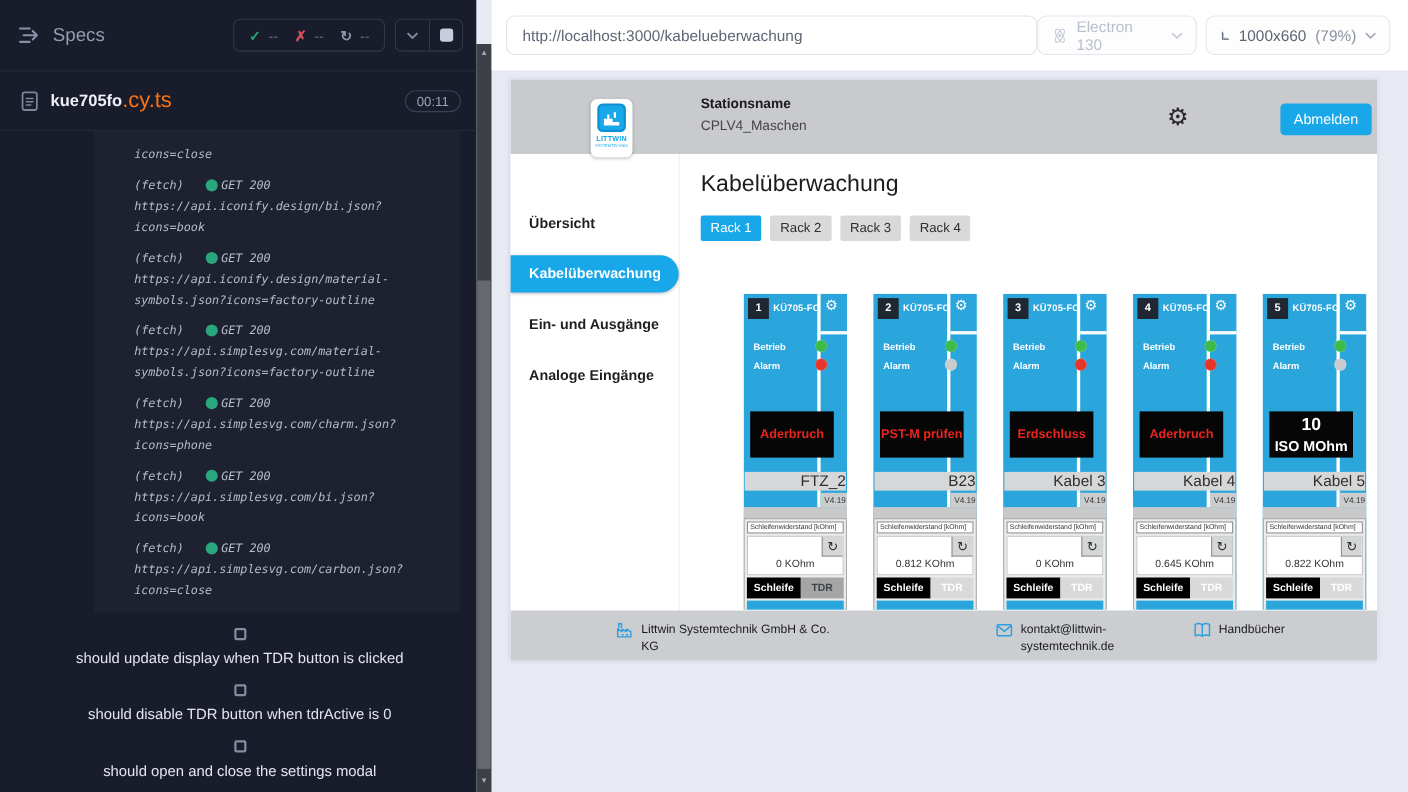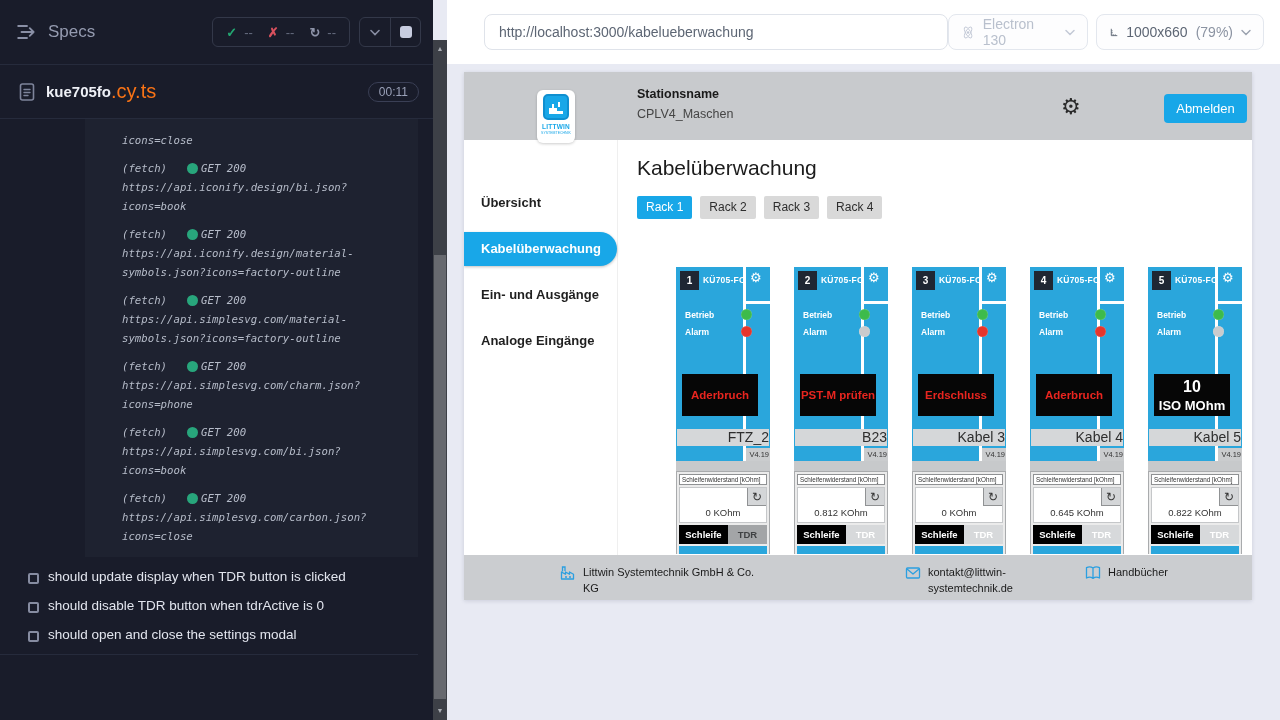--- a/index.html
+++ b/index.html
@@ -29,35 +29,35 @@
   .timer-pill { border:1px solid #3a3f55; border-radius:13px; padding:2px 10px; font-size:12px; color:#9aa1b8; }
 
   .log-box { position:absolute; left:85px; top:119px; width:333px; height:438px; background:#1e2230;
              padding:12px 18px 12px 37px; font-family:"DejaVu Sans Mono",monospace; font-style:italic;
              font-size:10.7px; line-height:19px; color:#b6bcc9; overflow:hidden; }
   .log-entry { margin-bottom:9px; }
   .log-head { display:flex; align-items:center; }
   .log-tag { margin-right:20px; }
   .log-dot { width:11px; height:11px; border-radius:50%; background:#28a67c; margin-right:3px; flex:0 0 auto; }
   .tests { position:absolute; left:0; top:562px; width:418px; }
-  .test-item { display:flex; align-items:flex-end; gap:9px; padding:7px 10px 7px 28px; font-size:13.5px; color:#e2e5ee; }
+  .test-item { display:flex; align-items:center; gap:9px; padding:7px 10px 7px 28px; font-size:13.5px; color:#e2e5ee;flex-direction:column; }
   .test-box-icon { width:11px; height:11px; border:2px solid #868ca1; border-radius:2px; margin-top:2px; flex:0 0 auto; }
   .tests-divider { border-top:1px solid #262b3c; margin-top:5px; }
 
   
   .r-scroll { position:absolute; left:433px; top:40px; width:14px; height:680px; background:#3d4047; }
   .r-scroll .arr { position:absolute; left:0; width:14px; height:14px; color:#a9acb2; font-size:7px; text-align:center; line-height:14px; }
   .arr-up { top:2px; } .arr-dn { bottom:2px; }
   .r-thumb { position:absolute; left:1px; top:215px; width:12px; height:444px; background:#67696f; }
 
   
   .stage { position:absolute; left:447px; top:0; width:833px; height:720px; background:#e8eaf3; }
   .toolbar { height:64px; background:#fff; display:flex; align-items:center; padding:0 16px 0 13px; }
   .url-input { width:500px; height:36px; border:1px solid #dfe3ea; border-radius:8px; padding:0 14px;
-               font-size:14px; color:#5d6674; font-family:"Liberation Sans",sans-serif; background:#fff; outline:none;margin-left:24px; }
+               font-size:14px; color:#5d6674; font-family:"Liberation Sans",sans-serif; background:#fff; outline:none; }
   .tb-spacer { flex:1; }
   .select-box { height:36px; border:1px solid #e3e7ee; border-radius:8px; display:flex; align-items:center;
                 gap:8px; padding:0 12px; background:#fdfdfe; }
   .browser-select { width:150px; color:#b9c0cd; font-size:14px; margin-right:8px; justify-content:center; }
   .viewport-select { width:168px; color:#5d6674; font-size:14px; justify-content:center; }
   .vp-zoom { color:#8b93a2; }
   .chev { width:10px; height:7px; flex:0 0 auto; }
 
   
   .preview { position:absolute; left:17px; top:72px; width:788px; height:528px; background:#fff;

